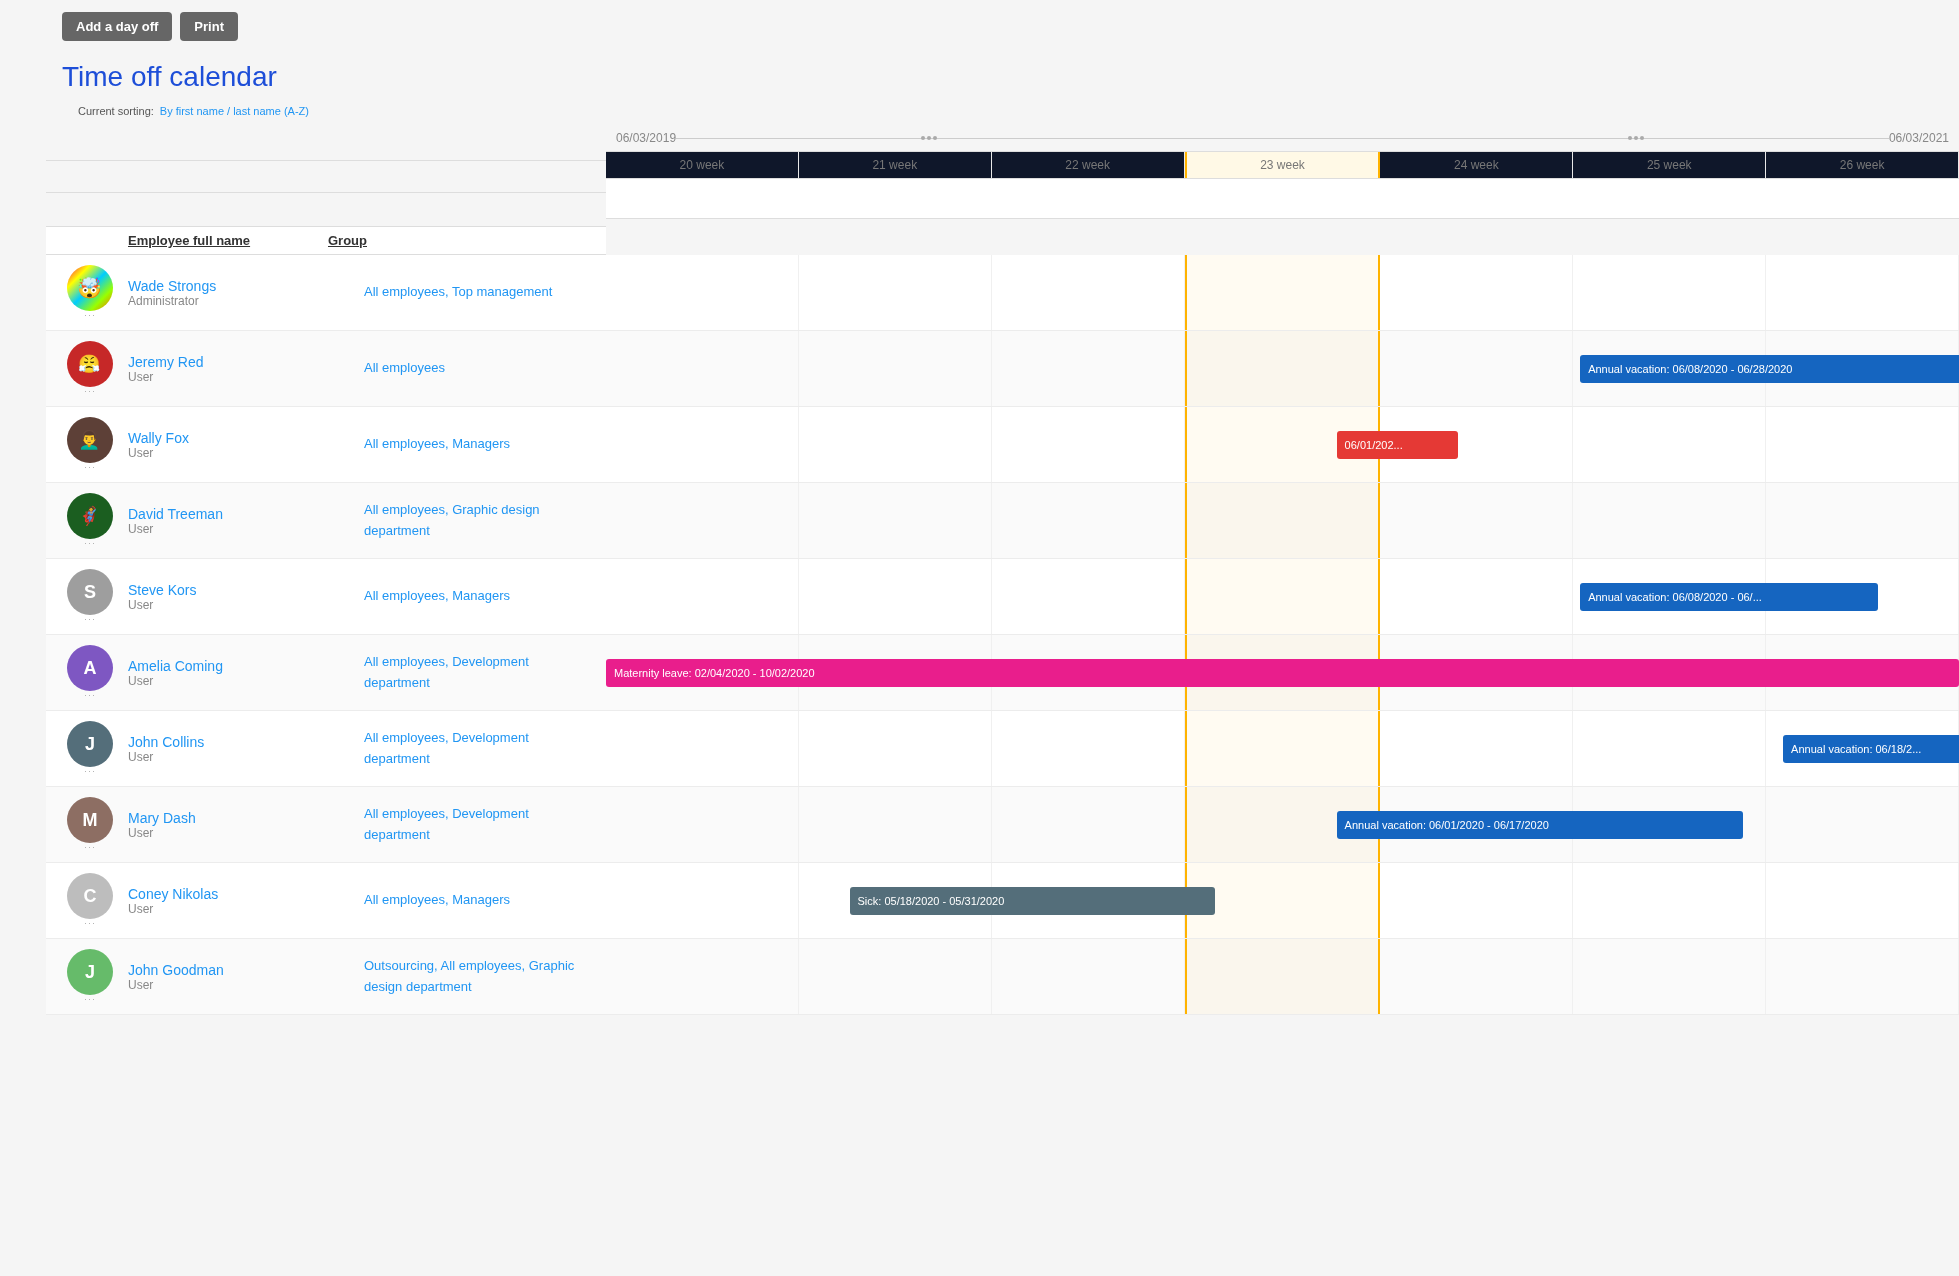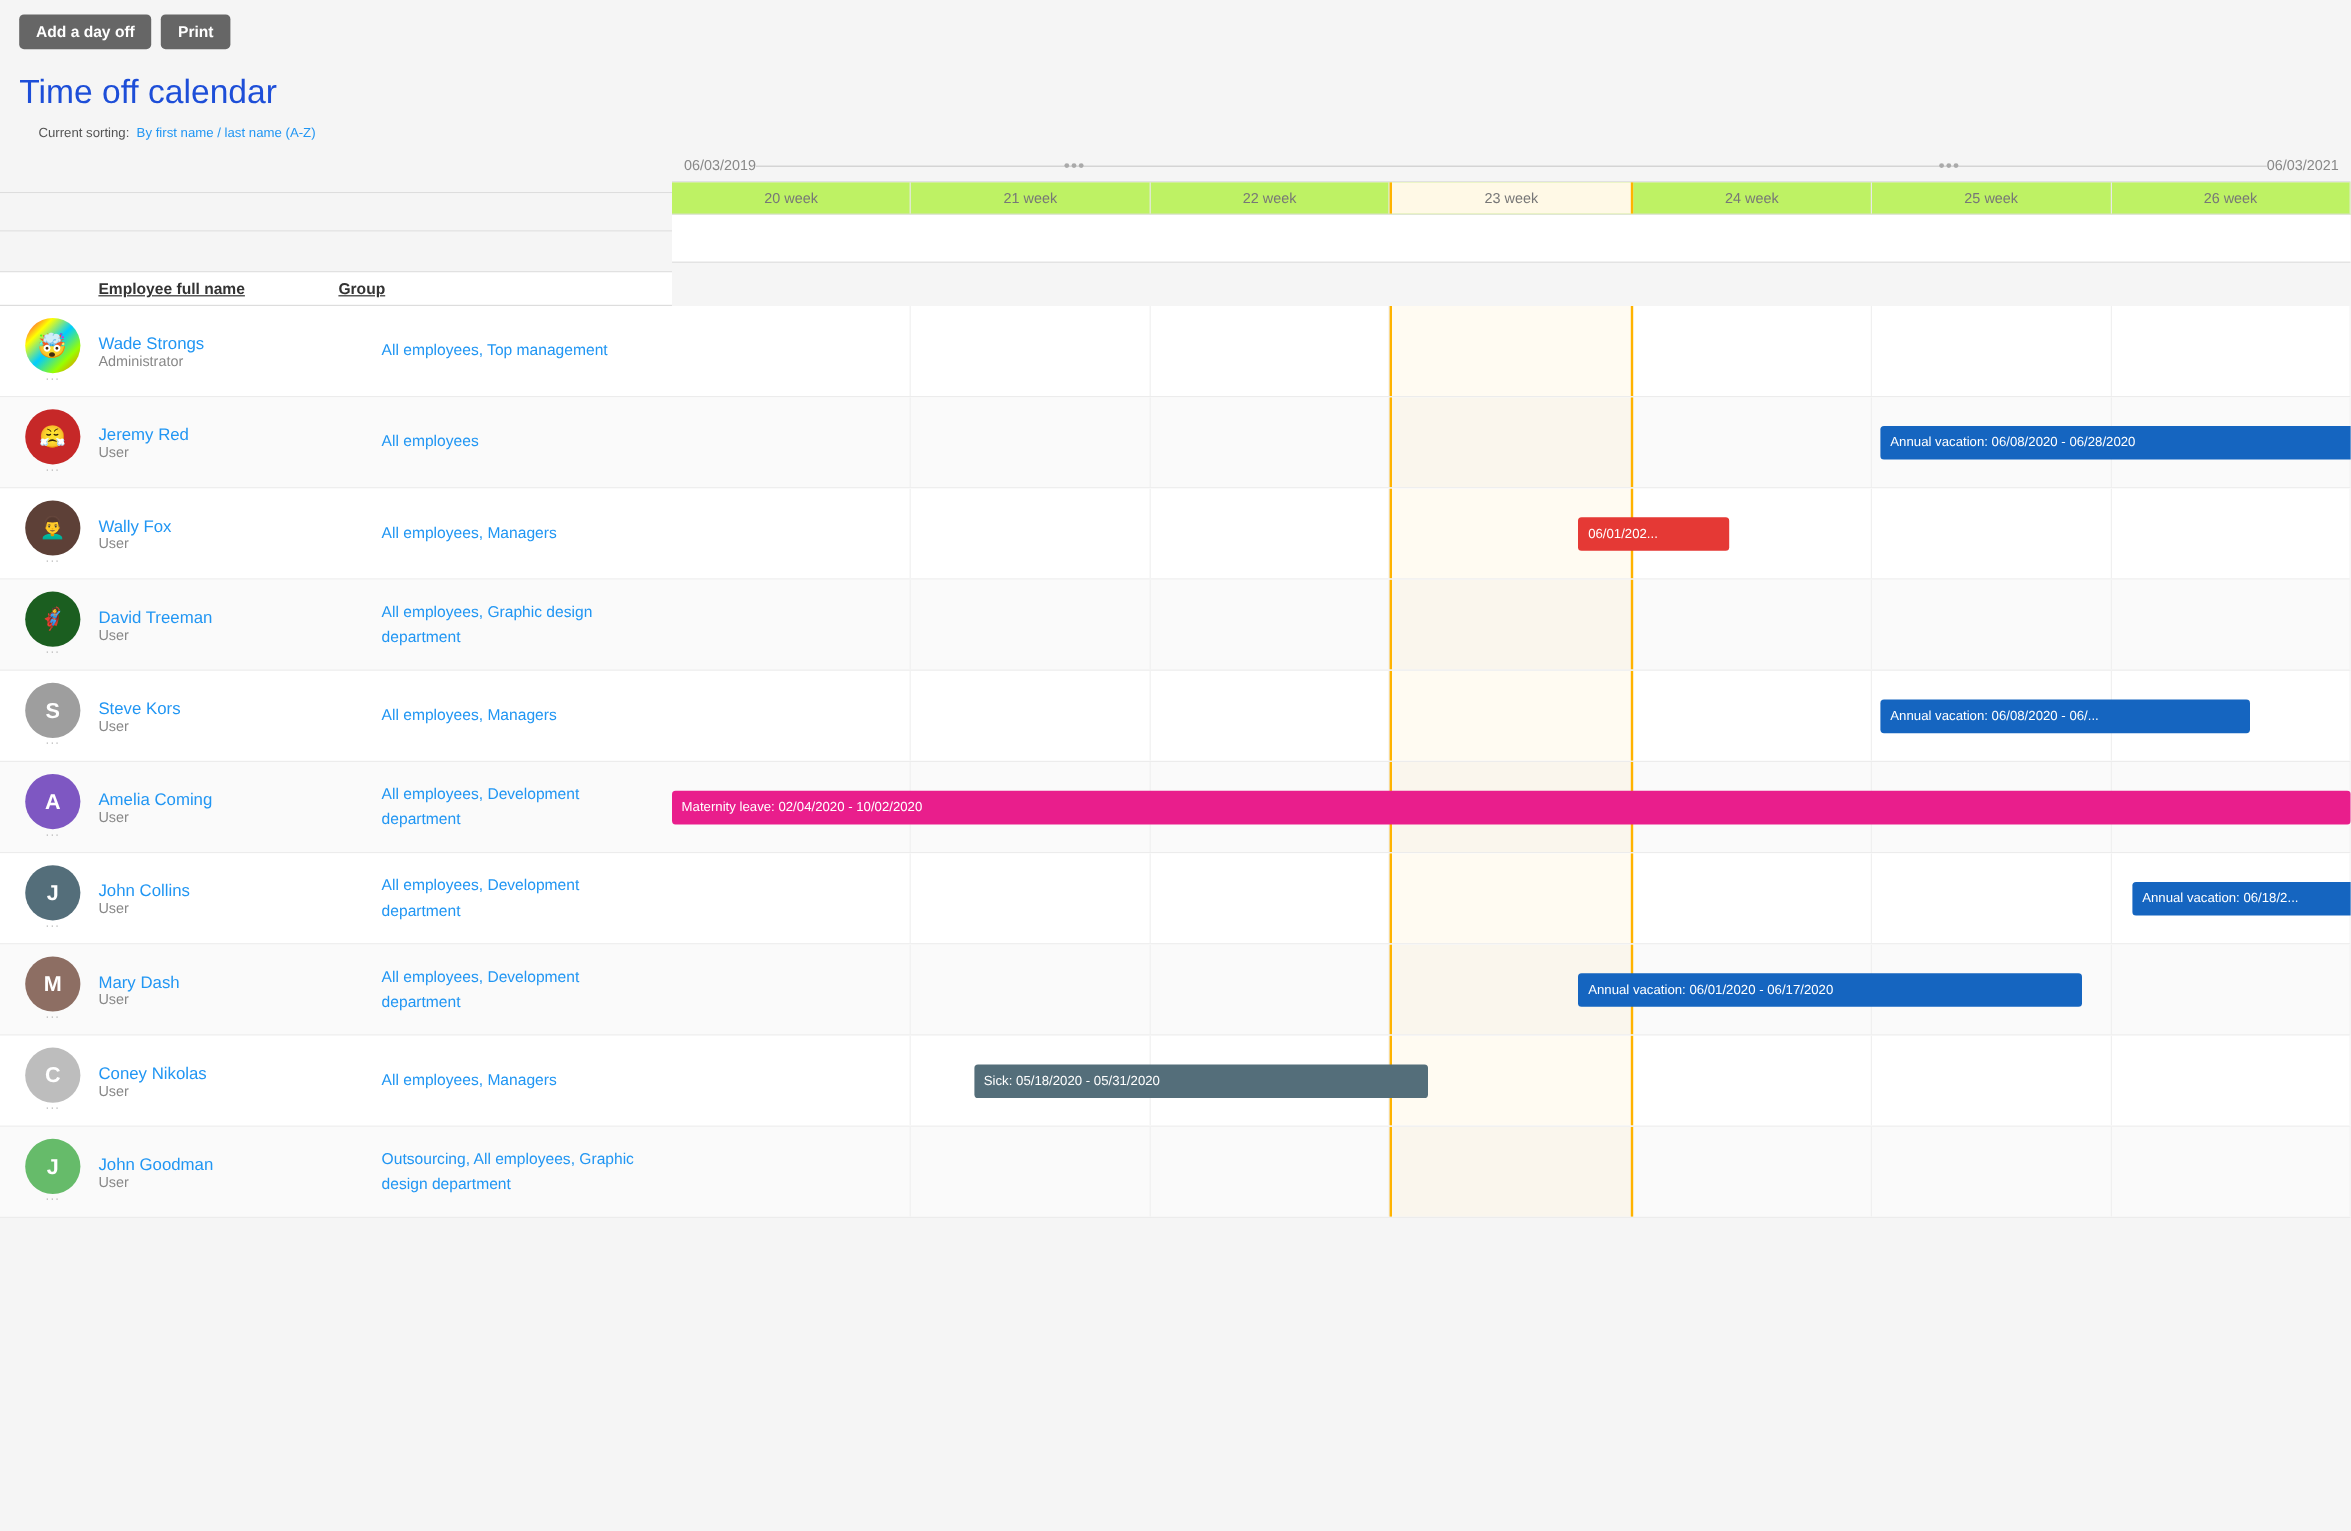--- a/index.html
+++ b/index.html
@@ -18,21 +18,21 @@
     .date-btn { cursor: pointer; font-size: 14px; color: #555; }
     .scale-btn { display: flex; align-items: center; gap: 4px; cursor: pointer; font-size: 14px; color: #555; }
 
     .main-layout { display: flex; position: relative; }
 
     .months-row { display: flex; background: #f5f5f5; border-bottom: 1px solid #ddd; }
     .month-cell { padding: 6px 8px; font-size: 13px; color: #555; border-right: 1px solid #e0e0e0; }
     .month-cell.may { width: 260px; }
     .month-cell.june { flex: 1; }
 
-    .weeks-row { display: flex; background: #bef264; border-bottom: 1px solid #ddd; }
+    .weeks-row { display: flex; background: #0f172a; border-bottom: 1px solid #ddd; }
     .week-cell { flex: 1; padding: 6px 4px; font-size: 12px; color: #777; text-align: center; border-right: 1px solid #e8e8e8; min-width: 100px; }
 
     .col-headers { display: flex; padding: 6px 16px; border-bottom: 1px solid #ddd; background: #fff; align-items: flex-end; }
     .col-name { width: 200px; font-size: 13px; color: #333; text-decoration: underline; font-weight: 600; }
     .col-group { flex: 1; font-size: 13px; color: #333; text-decoration: underline; font-weight: 600; }
 
     .employee-row { display: flex; align-items: stretch; border-bottom: 1px solid #ececec; background: #fff; min-height: 75px; }
     .employee-row:nth-child(even) { background: #fafafa; }
 
     .employee-info { width: 560px; flex-shrink: 0; display: flex; align-items: center; padding: 8px 16px; gap: 10px; }
@@ -52,21 +52,21 @@
     .range-bar { display: flex; align-items: center; padding: 6px 10px; font-size: 12px; color: #888; background: #f5f5f5; border-bottom: 1px solid #ddd; }
     .range-line { flex: 1; height: 1px; background: #ccc; position: relative; display: flex; align-items: center; justify-content: space-around; }
 
     .dots-group { display: flex; gap: 2px; }
     .dot { width: 4px; height: 4px; background: #aaa; border-radius: 50%; display: inline-block; }
 
     
     .timeline-grid { display: flex; position: absolute; top: 0; left: 0; right: 0; bottom: 0; pointer-events: none; }
     .grid-col { flex: 1; border-right: 1px solid #f0f0f0; }
 
-    .wrapper { position: relative; overflow: hidden; }
+    .wrapper { position: relative; overflow: hidden; padding-left: 46px; }
   </style>
 </head>
 <body>
 
 <div class="wrapper">
 
   <div class="top-bar">
     <button class="btn">Add a day off</button>
     <button class="btn">Print</button>
   </div>

